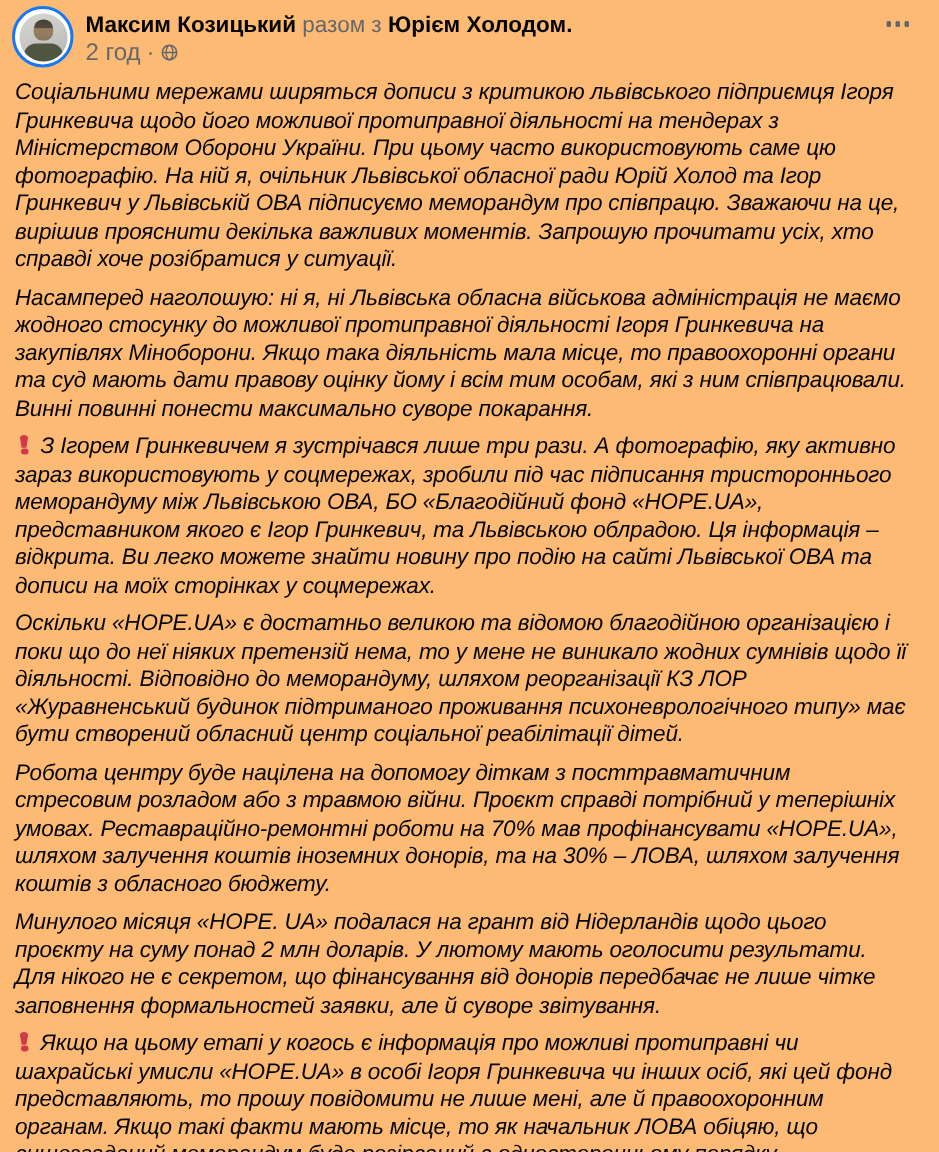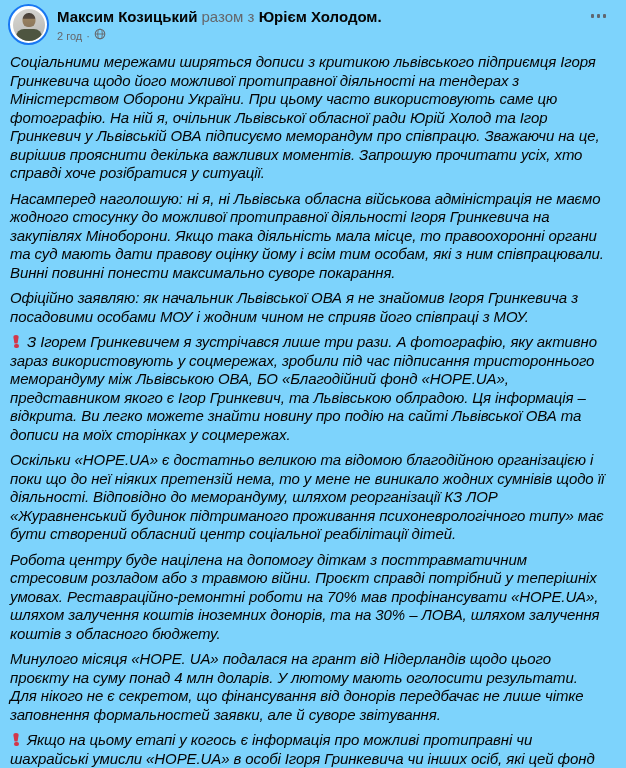--- a/index.html
+++ b/index.html
@@ -2,21 +2,21 @@
 <html><head>
 <meta charset="utf-8">
 <style>
   * { box-sizing: border-box; }
   html, body { margin: 0; padding: 0; background: #ffffff; }
   body { font-family: "Liberation Sans", "DejaVu Sans", sans-serif; }
 
   .post {
     width: 626px;
     height: 768px;
-    background: #7dd3fc;
+    background: #fdba74;
     overflow: hidden;
     position: relative;
   }
 
   
   .post-header {
     display: flex;
     align-items: flex-start;
     padding: 4px 16px 2px 8px;
   }
@@ -47,22 +47,22 @@
     width: 26px; height: 15px;
     border-radius: 8px 8px 0 0;
     background: #4e5540;
   }
   .header-text { margin-left: 8px; padding-top: 3px; flex: 1 1 auto; min-width: 0; }
   .name-line { font-size: 15px; line-height: 19px; color: #050505; }
   .author, .tagged { font-weight: 700; color: #050505; cursor: pointer; }
   .connector { font-weight: 400; color: #65676b; }
   .period { font-weight: 700; color: #050505; }
   .meta-line {
-    display: flex; align-items: center; gap: 4px;
-    font-size: 11px; line-height: 17px; color: #65676b;
+    display: flex; align-items: flex-start; gap: 4px;
+    font-size: 16px; line-height: 17px; color: #65676b;
     margin-top: 1px;
   }
   .meta-time { cursor: pointer; }
   .meta-dot { color: #65676b; }
   .globe { display: inline-block; margin-top: 1px; }
 
   .menu-button {
     margin-left: auto;
     padding: 10px 4px 6px 10px;
     display: flex; gap: 2.5px; align-items: center;
@@ -134,21 +134,20 @@
     <div class="menu-button" title="">
       <span class="menu-dot"></span>
       <span class="menu-dot"></span>
       <span class="menu-dot"></span>
     </div>
   </div>
 
   <div class="post-body">
     <p class="para"><span>Соціальними мережами ширяться дописи з критикою львівського підприємця Ігоря Гринкевича щодо його можливої протиправної діяльності на тендерах з Міністерством Оборони України. При цьому часто використовують саме цю фотографію. На ній я, очільник Львівської обласної ради Юрій Холод та Ігор Гринкевич у Львівській ОВА підписуємо меморандум про співпрацю. Зважаючи на це, вирішив прояснити декілька важливих моментів. Запрошую прочитати усіх, хто справді хоче розібратися у ситуації.</span></p>
     <p class="para"><span>Насамперед наголошую: ні я, ні Львівська обласна військова адміністрація не маємо жодного стосунку до можливої протиправної діяльності Ігоря Гринкевича на закупівлях Міноборони. Якщо така діяльність мала місце, то правоохоронні органи та суд мають дати правову оцінку йому і всім тим особам, які з ним співпрацювали. Винні повинні понести максимально суворе покарання.</span></p>
-    <p class="para"><span>Офіційно заявляю: як начальник Львівської ОВА я не знайомив Ігоря Гринкевича з посадовими особами МОУ і жодним чином не сприяв його співпраці з МОУ.</span></p>
     <p class="para"><span class="excl"><span class="excl-bar"></span><span class="excl-dot"></span></span><span>З Ігорем Гринкевичем я зустрічався лише три рази. А фотографію, яку активно зараз використовують у соцмережах, зробили під час підписання тристороннього меморандуму між Львівською ОВА, БО «Благодійний фонд «HOPE.UA», представником якого є Ігор Гринкевич, та Львівською облрадою. Ця інформація – відкрита. Ви легко можете знайти новину про подію на сайті Львівської ОВА та дописи на моїх сторінках у соцмережах.</span></p>
     <p class="para"><span>Оскільки «HOPE.UA» є достатньо великою та відомою благодійною організацією і поки що до неї ніяких претензій нема, то у мене не виникало жодних сумнівів щодо її діяльності. Відповідно до меморандуму, шляхом реорганізації КЗ ЛОР «Журавненський будинок підтриманого проживання психоневрологічного типу» має бути створений обласний центр соціальної реабілітації дітей.</span></p>
     <p class="para"><span>Робота центру буде націлена на допомогу діткам з посттравматичним стресовим розладом або з травмою війни. Проєкт справді потрібний у теперішніх умовах. Реставраційно-ремонтні роботи на 70% мав профінансувати «HOPE.UA», шляхом залучення коштів іноземних донорів, та на 30% – ЛОВА, шляхом залучення коштів з обласного бюджету.</span></p>
-    <p class="para"><span>Минулого місяця «HOPE. UA» подалася на грант від Нідерландів щодо цього проєкту на суму понад 4 млн доларів.  У лютому мають оголосити результати. Для нікого не є секретом, що фінансування від донорів передбачає не лише чітке заповнення формальностей заявки, але й суворе звітування.</span></p>
+    <p class="para"><span>Минулого місяця «HOPE. UA» подалася на грант від Нідерландів щодо цього проєкту на суму понад 2 млн доларів.  У лютому мають оголосити результати. Для нікого не є секретом, що фінансування від донорів передбачає не лише чітке заповнення формальностей заявки, але й суворе звітування.</span></p>
     <p class="para"><span class="excl"><span class="excl-bar"></span><span class="excl-dot"></span></span><span>Якщо на цьому етапі у когось є інформація про можливі протиправні чи шахрайські умисли «HOPE.UA» в особі Ігоря Гринкевича чи інших осіб, які цей фонд представляють, то прошу повідомити не лише мені, але й правоохоронним органам. Якщо такі факти мають місце, то як начальник ЛОВА обіцяю, що вищезгаданий меморандум буде розірваний в односторонньому порядку.</span></p>
   </div>
 
 </div>
 
 </body></html>

